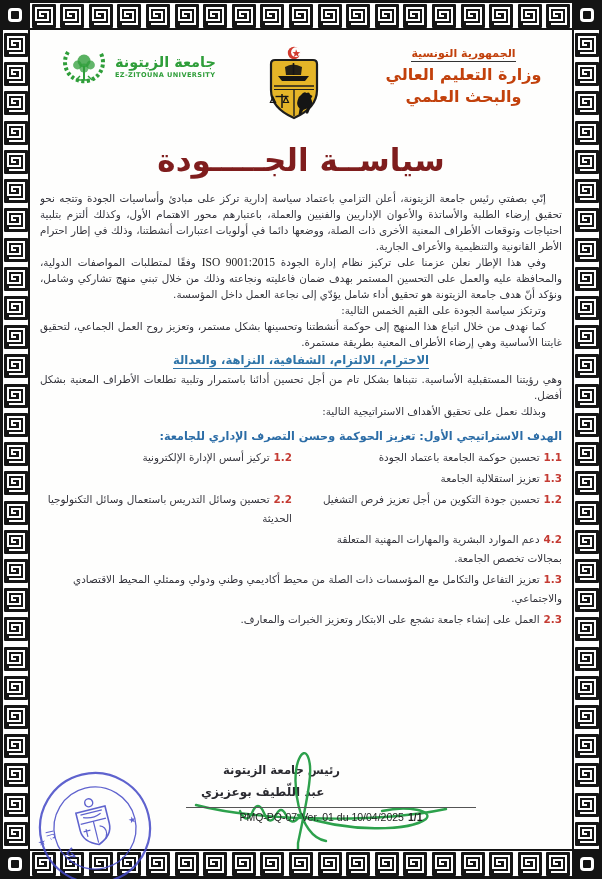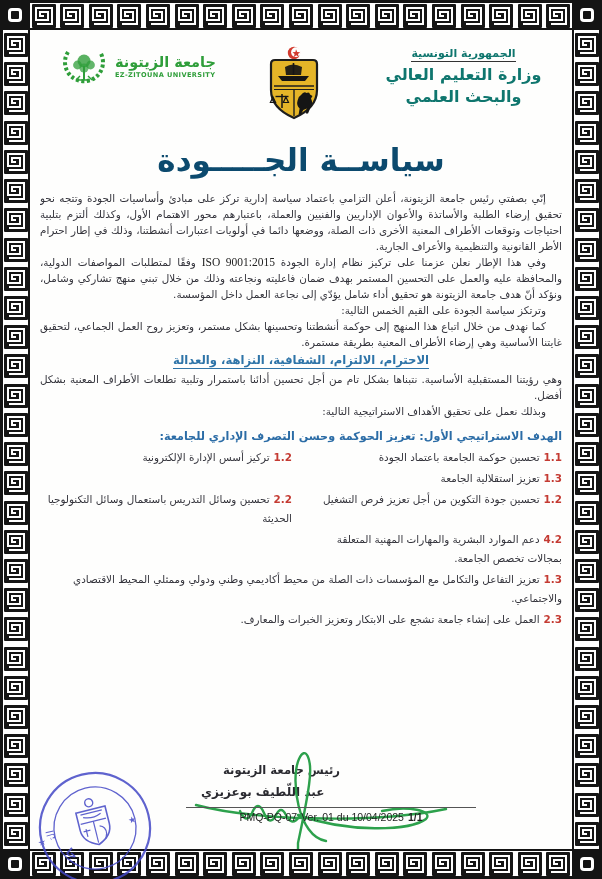--- a/index.html
+++ b/index.html
@@ -18,30 +18,30 @@
   .corner { position:absolute; width:30px; height:30px; background:#141414; z-index:2;
             display:flex; align-items:center; justify-content:center; }
   .corner span { display:block; width:14px; height:14px; border:3px solid #fff; border-radius:4px; }
   .corner.tl{left:0;top:0} .corner.tr{right:0;top:0} .corner.bl{left:0;bottom:0} .corner.br{right:0;bottom:0}
 
   
   .content { position:absolute; inset:30px; padding:8px 10px 0; direction:rtl; z-index:3; }
   .flow { height:695px; overflow:hidden; }
 
   .hdr { display:flex; justify-content:space-between; align-items:flex-start; padding:4px 6px 0; }
-  .ministry { text-align:center; color:#0f766e; width:185px; }
+  .ministry { text-align:center; color:#c2410c; width:185px; }
   .ministry .rep { font-size:11px; font-weight:bold; letter-spacing:.5px; border-bottom:1px solid #333; display:inline-block; padding-bottom:1px; }
   .ministry .min { font-size:16px; font-weight:bold; line-height:1.35; margin-top:2px; }
   .emblem { width:70px; text-align:center; margin-top:2px; }
   .unilogo { display:flex; flex-direction:row-reverse; align-items:center; gap:6px; width:170px; direction:ltr; }
   .unilogo .txt { text-align:right; direction:rtl; }
   .unilogo .ar { color:#2f9e3a; font-weight:bold; font-size:14.5px; line-height:1.1; }
   .unilogo .en { color:#2f9e3a; font-weight:bold; font-size:6.6px; letter-spacing:.4px; direction:ltr; text-align:left; }
 
-  h1.title { text-align:center; color:#0c4a6e; font-size:31px; font-weight:bold; margin:16px 0 12px; letter-spacing:1px; }
+  h1.title { text-align:center; color:#7f1d1d; font-size:31px; font-weight:bold; margin:16px 0 12px; letter-spacing:1px; }
 
   p.body { font-size:10.4px; line-height:16px; color:#33333b; text-align:justify; text-indent:16px; }
   p.noindent { text-indent:0; }
   .iso { font-weight:normal; color:#222; font-family:"Liberation Serif",serif; font-size:11.5px; }
 
   .values-line { text-align:center; color:#2e74a8; font-size:11.6px; font-weight:bold; margin:3px 0 4px; }
   .values-line span { border-bottom:1.4px solid #2e74a8; padding-bottom:1px; }
 
   .goal-h { color:#2b6ca6; font-size:11.2px; font-weight:bold; margin-top:8px; line-height:19px; }
   .goal-grid { display:grid; grid-template-columns:1fr 1fr; column-gap:18px; }

